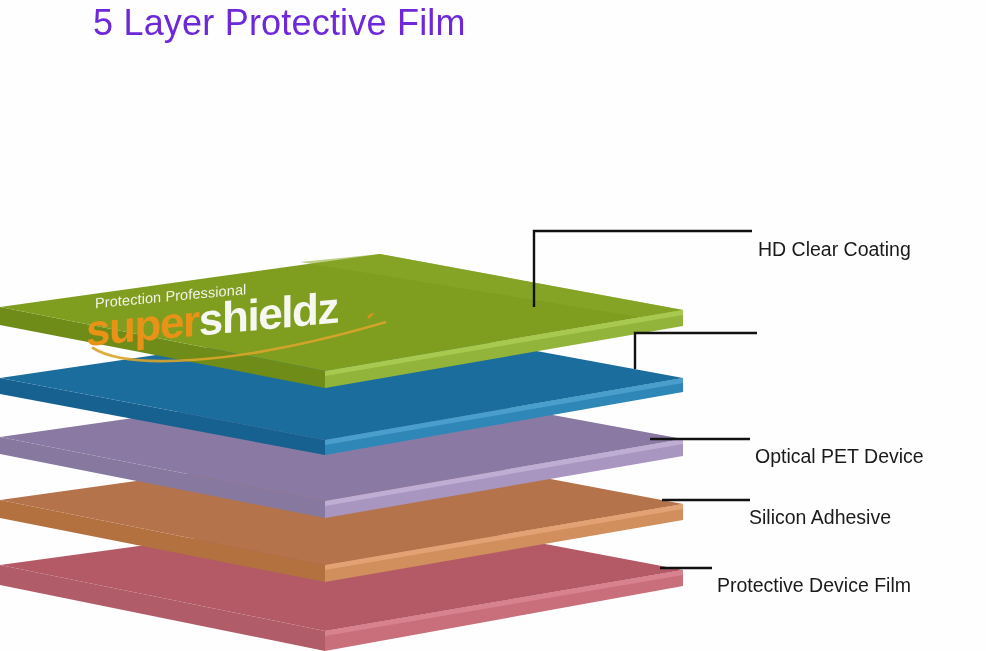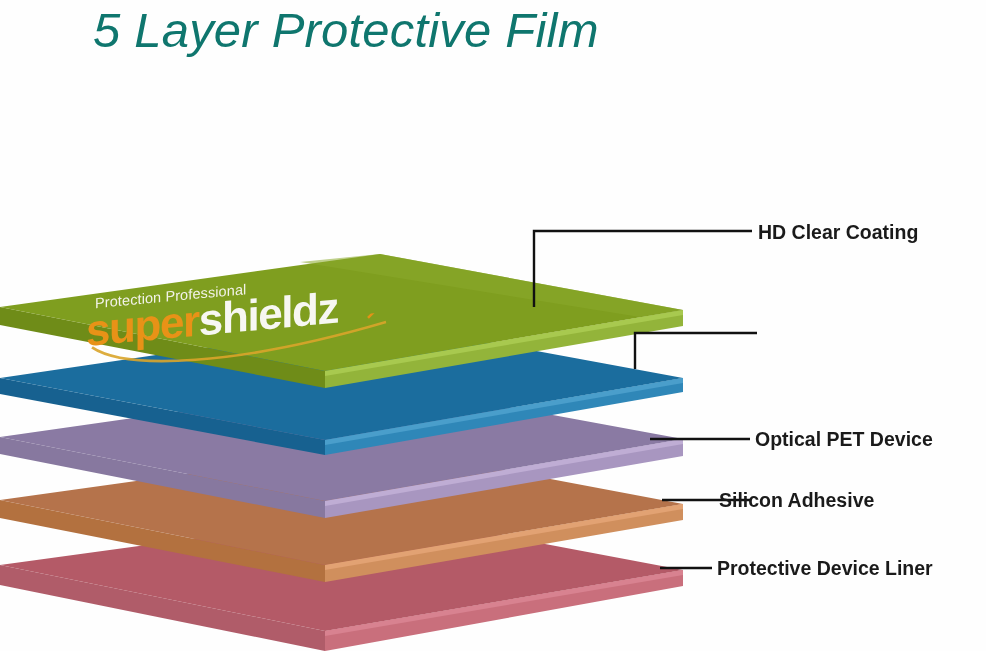--- a/index.html
+++ b/index.html
@@ -13,40 +13,40 @@
     width: 986px;
     height: 651px;
     background: #fefefe;
     overflow: hidden;
     font-family: "Liberation Sans", sans-serif;
   }
   #diagram-title {
     position: absolute;
     left: 93px;
     top: 2px;
-    font-size: 49px;
+    font-size: 36px;
     font-weight: 400;
-    color: #0f766e;
+    color: #6d28d9;
     letter-spacing: 0.2px;
     white-space: nowrap;
-    font-style: italic;
   }
   #layer-svg {
     position: absolute;
     left: 0;
     top: 0;
     width: 986px;
     height: 651px;
   }
   .callout-label {
     position: absolute;
     font-size: 19.5px;
     color: #1a1a1a;
     white-space: nowrap;
-    font-weight: 700;
+    font-weight: 400;
+    margin-top: 17px;
   }
   #logo-block {
     position: absolute;
     left: 86px;
     top: 296px;
     width: 330px;
     height: 86px;
     transform: matrix(1, -0.093, 0, 1, 0, 0);
     transform-origin: left top;
     pointer-events: none;
@@ -153,17 +153,17 @@
       <path d="M6 8 C40 34, 150 40, 300 10" fill="none" stroke="#d9a42a" stroke-width="2.6" opacity="0.9"></path>
       <path d="M282 4 L304 -16" fill="none" stroke="#e89217" stroke-width="2.6" opacity="0.95"></path>
     </svg>
   </div>
 
   <div class="callout-label" style="left:758px; top:221px;">HD Clear Coating</div>
 
 
   <div class="callout-label" style="left:755px; top:428px;">Optical PET Device</div>
 
-  <div class="callout-label" style="left:719px; top:489px;">Silicon Adhesive</div>
+  <div class="callout-label" style="left:749px; top:489px;">Silicon Adhesive</div>
 
-  <div class="callout-label" style="left:717px; top:557px;">Protective Device Liner</div>
+  <div class="callout-label" style="left:717px; top:557px;">Protective Device Film</div>
 
 </div>
 
 </body></html>

